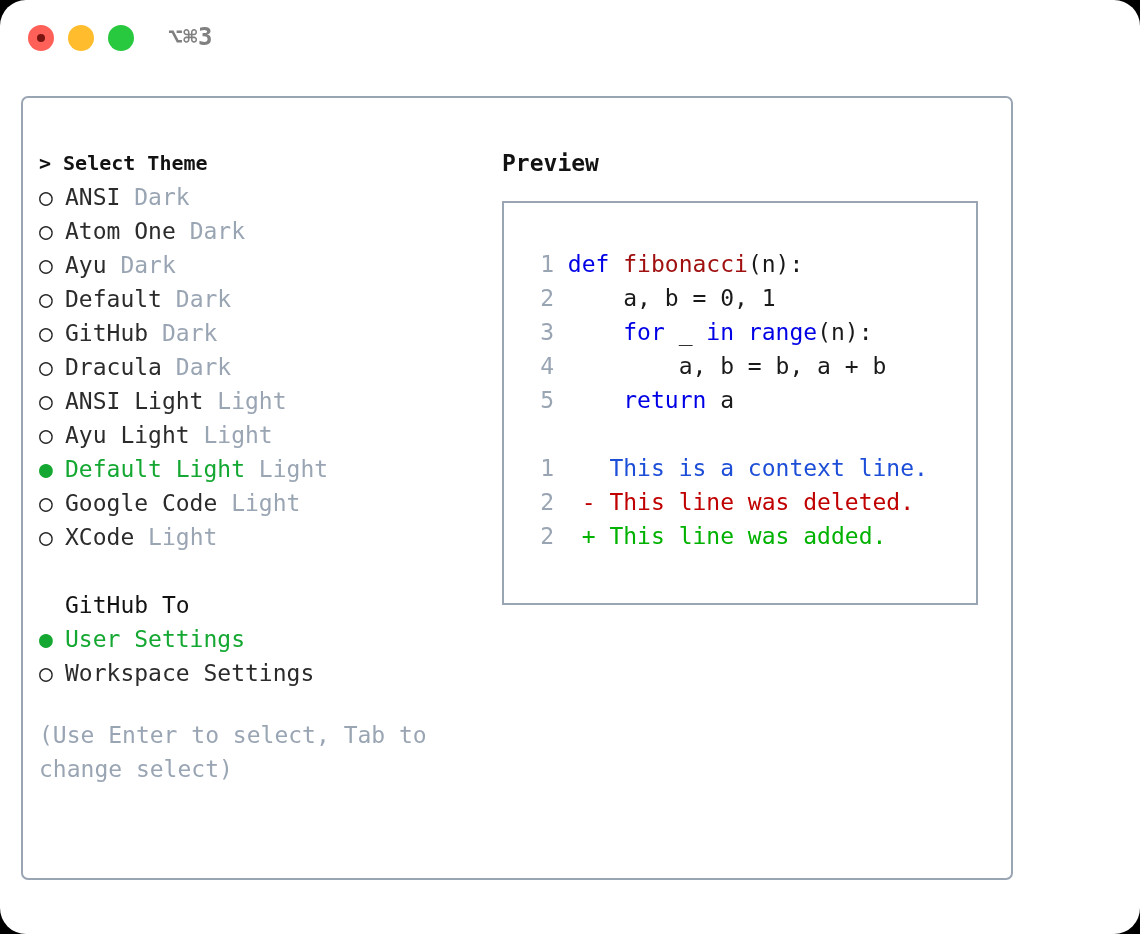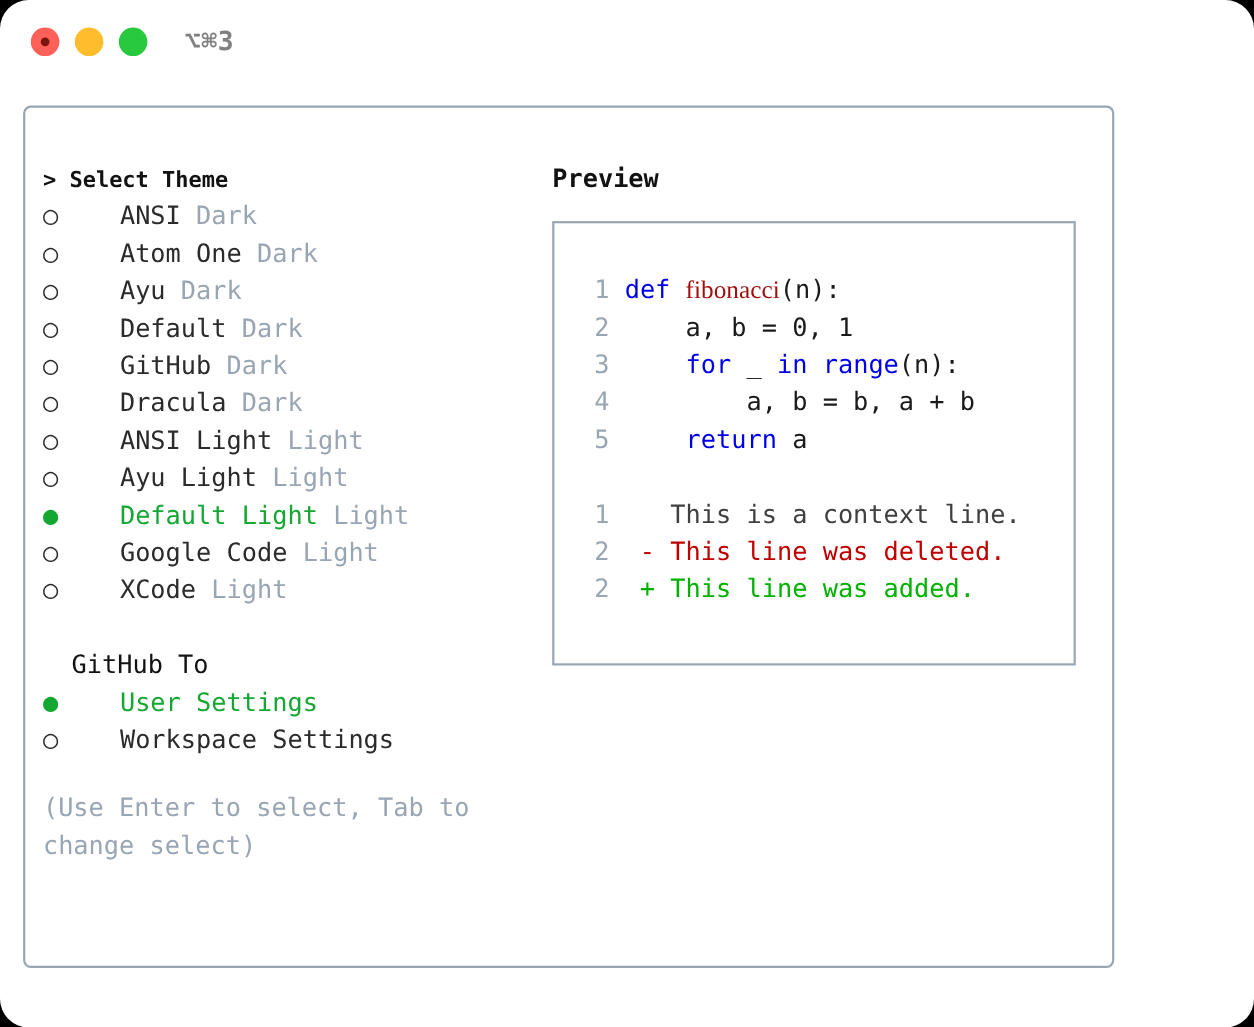--- a/index.html
+++ b/index.html
@@ -97,21 +97,21 @@
     white-space: pre;
     display: block;
   }
   .marker {
     display: inline-block;
     width: 26px;
     color: #2b2b2b;
   }
   .marker.on { color: #14a832; }
   .row.selected .label { color: #14a832; }
-  .label { color: #2b2b2b; margin-left: 44px; }
+  .label { color: #2b2b2b; }
   .suffix { color: #9aa5b4; }
 
   .spacer-row { height: 34px; }
 
   .apply-head {
     font-size: 23px;
     color: #121212;
     white-space: pre;
     height: 34px;
     line-height: 34px;
@@ -158,23 +158,23 @@
   }
   .ln {
     display: inline-block;
     width: 26px;
     text-align: right;
     color: #9aa5b4;
   }
   .gap-line { height: 34px; }
 
   .kw   { color: #0000e6; }
-  .fn   { color: #a01010; font-family: Liberation Serif, serif; }
+  .fn   { color: #a01010; }
   .plain{ color: #1a1a1a; }
-  .ctx  { color: #404040; }
+  .ctx  { color: #1d4ed8; }
   .del  { color: #c00000; }
   .add  { color: #00b200; }
 </style>
 </head>
 <body>
 
 <div class="screen">
 
   <div class="titlebar">
     <div class="dot dot-close">

